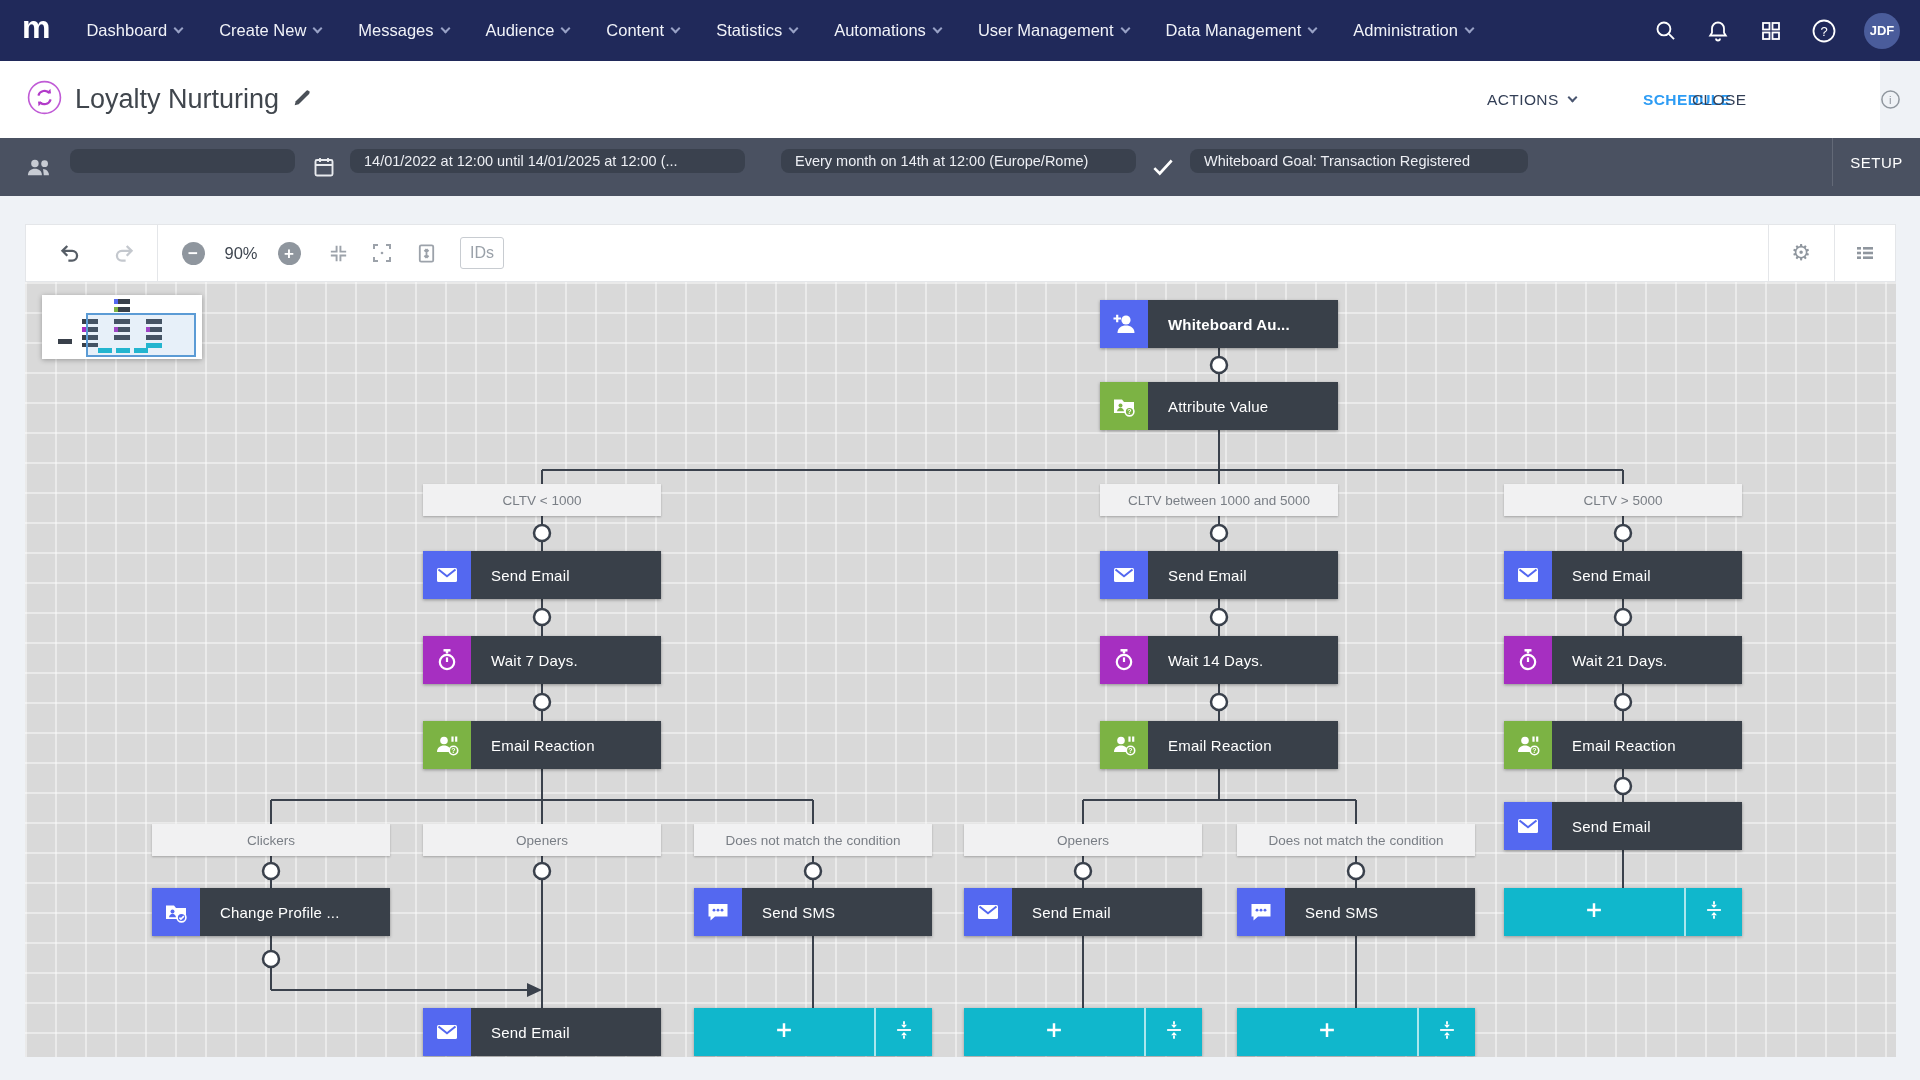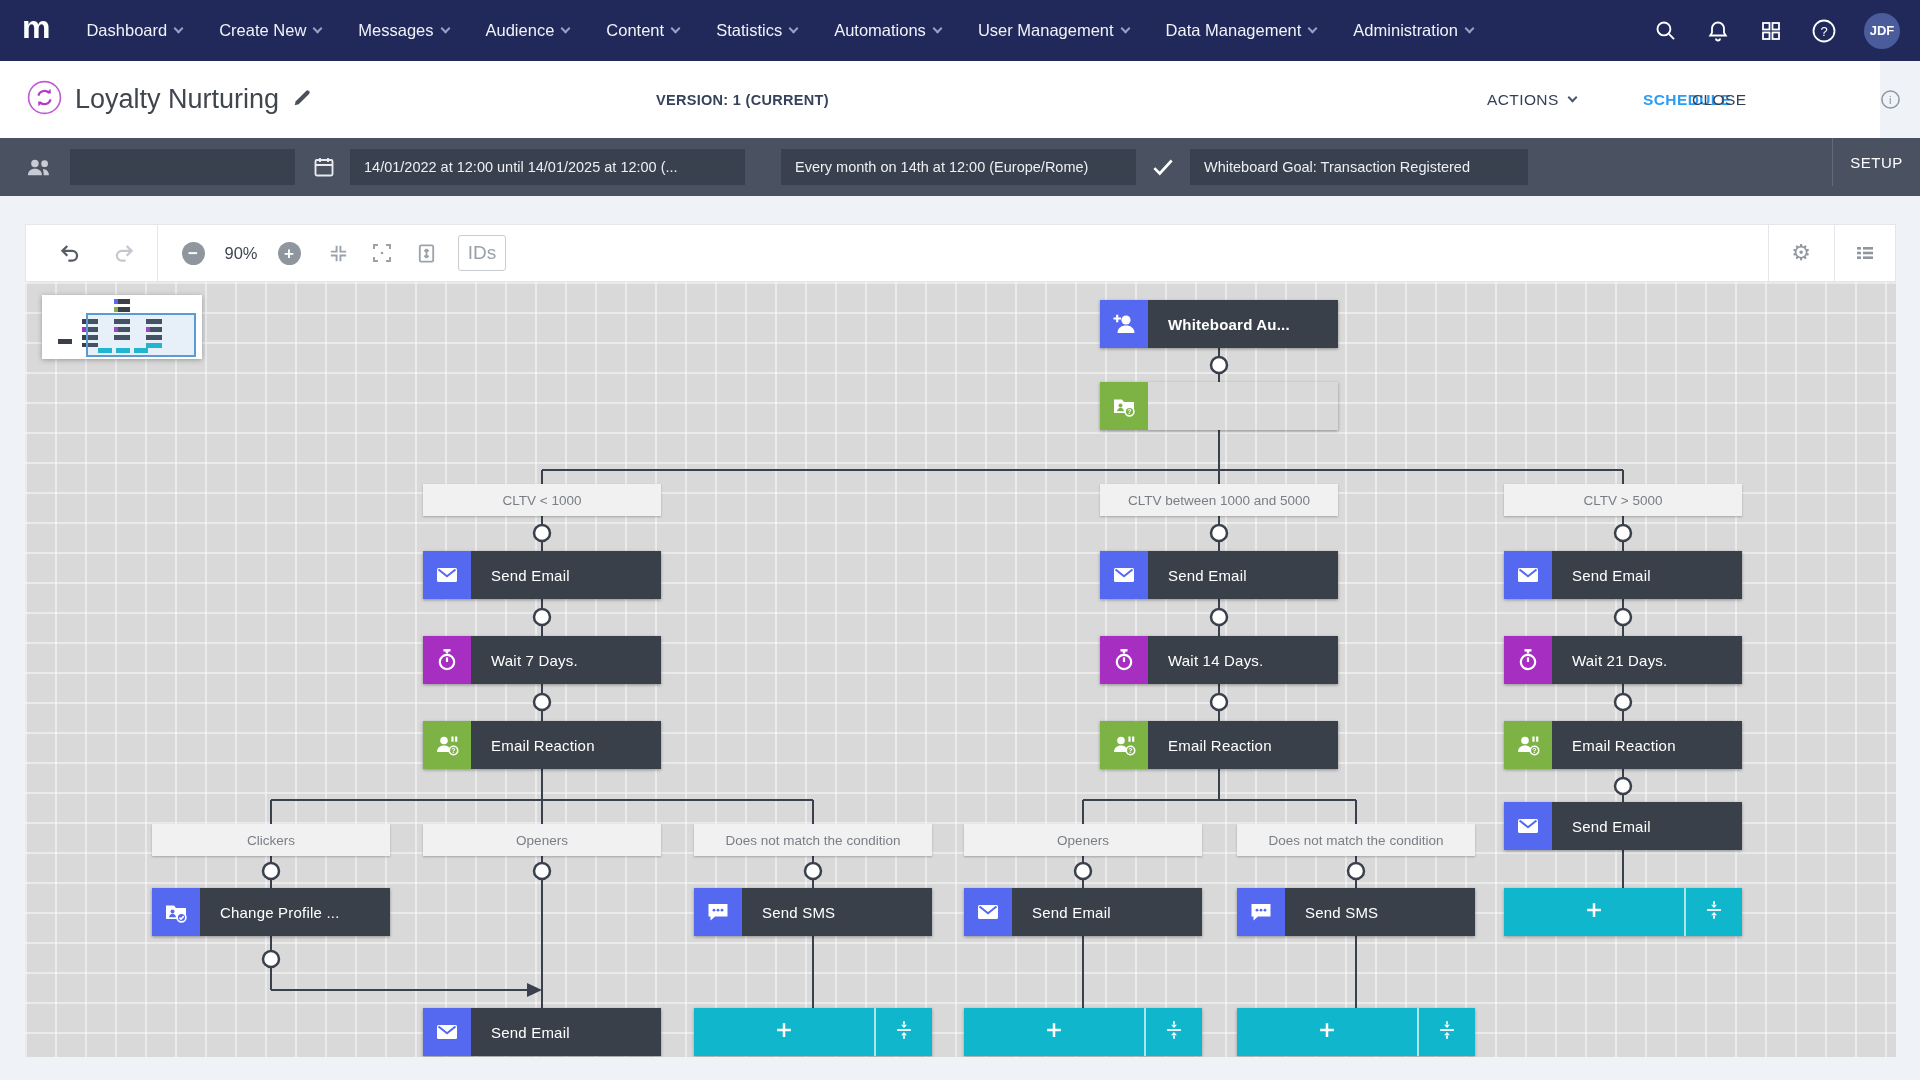--- a/index.html
+++ b/index.html
@@ -26,36 +26,36 @@
   .version{position:absolute;left:656px;top:0;height:77px;display:flex;align-items:center;
     font-size:14.5px;font-weight:bold;color:#36425C;letter-spacing:.3px}
   .hdr-btn{position:absolute;top:0;height:77px;display:flex;align-items:center;font-size:15.5px;
     color:#333F56;letter-spacing:.4px;cursor:pointer;gap:10px}
   .caret-dark{width:7px;height:7px;border-right:2px solid #4A5670;border-bottom:2px solid #4A5670;
     transform:rotate(45deg);margin-top:-4px}
   .schedule{color:#2D9CF4;font-weight:bold}
 
   
   .setupbar{position:absolute;top:138px;left:0;width:1920px;height:58px;background:#4A5161}
-  .pill{position:absolute;top:11px;height:36px;background:#3A414E;color:#EDEFF4;font-size:14.5px;
-    display:flex;align-items:center;padding:0 14px;border-radius:0;cursor:pointer;white-space:nowrap;overflow:hidden}
+  .pill{position:absolute;top:11px;height:24px;background:#3A414E;color:#EDEFF4;font-size:14.5px;
+    display:flex;align-items:center;padding:0 14px;border-radius:8px;cursor:pointer;white-space:nowrap;overflow:hidden}
   .setup-input{padding:0 10px;cursor:text}
   .bar-icon{position:absolute;top:0;height:58px;display:flex;align-items:center;cursor:pointer}
   .setup-section{position:absolute;right:0;top:0;height:48px;width:88px;border-left:1px solid rgba(255,255,255,.14);
     display:flex;align-items:center;justify-content:center;color:#fff;font-size:15px;letter-spacing:.5px;cursor:pointer}
 
   
   .toolbar{position:absolute;top:224px;left:25px;width:1871px;height:58px;background:#fff;
     border:1px solid #E4E6E9}
   .tb-el{position:absolute;top:0;height:56px;display:flex;align-items:center;justify-content:center;cursor:pointer}
   .tb-div{position:absolute;top:0;height:56px;border-left:1px solid #E4E6E9}
   .zoom-circle{width:23px;height:23px;border-radius:50%;background:#8F969E;color:#fff;display:flex;
     align-items:center;justify-content:center;font-size:17px;font-weight:bold;line-height:1}
   .zoom-label{font-size:16.5px;color:#3F4650}
-  .ids-btn{border:1px solid #C8CCD1;border-radius:3px;color:#9AA1A9;font-size:19px;padding:6px 9px}
+  .ids-btn{border:1px solid #C8CCD1;border-radius:3px;color:#9AA1A9;font-size:16px;padding:6px 9px}
   .gear-glyph{font-size:22px;color:#8F969E;line-height:1}
 
   
   .canvas{position:absolute;top:282px;left:25px;width:1871px;height:775px;background:#D9D9D9;
     background-image:linear-gradient(rgba(255,255,255,.45) 2px,transparent 2px),
       linear-gradient(90deg,rgba(255,255,255,.45) 2px,transparent 2px);
     background-size:30px 30px;overflow:hidden}
   #edge-layer{position:absolute;left:0;top:0;z-index:1}
   .node{position:absolute;width:238px;height:48px;display:flex;z-index:2;cursor:pointer;
     box-shadow:0 1px 3px rgba(0,0,0,.35)}
@@ -163,21 +163,20 @@
           <path d="M12.2 26.4l-.5-4.6 4.4.7z" fill="#B23BC9"></path>
         </svg>
     </span>
     <span class="page-title">Loyalty Nurturing</span>
     <span>
       <svg width="22" height="22" viewBox="0 0 24 24" fill="#4A5058">
           <path d="M4 20l1.2-4.4L16.5 4.3a2 2 0 0 1 2.8 0l.4.4a2 2 0 0 1 0 2.8L8.4 18.8z"></path>
         </svg>
     </span>
   </div>
-  <div class="version">VERSION: 1 (CURRENT)</div>
   <div class="hdr-btn" style="left:1487px">
     <span>ACTIONS</span>
       <span class="caret-dark"></span>
   </div>
   <div class="hdr-btn schedule" style="left:1643px">SCHEDULE</div>
   <div class="hdr-btn" style="left:1692px">CLOSE</div>
   <div class="hdr-btn" style="left:1880px">
     <svg width="21" height="21" viewBox="0 0 22 22" fill="none">
         <circle cx="11" cy="11" r="9" stroke="#8F969E" stroke-width="1.6"></circle>
         <text x="11" y="15.5" font-size="12" fill="#8F969E" text-anchor="middle" font-family="Liberation Sans">i</text>
@@ -379,20 +378,21 @@
     <div class="node" style="left: 1075px; top: 100px;">
       <div class="node-icon" style="background: rgb(124, 179, 68); color: rgb(124, 179, 68);">
         <svg width="28" height="28" viewBox="0 0 28 28">
           <path d="M4 7.5h8l2 2.5h10v11H4z" fill="#fff"></path>
           <circle cx="10.5" cy="13.5" r="2" fill="currentColor"></circle>
           <path d="M7 19.2c.4-2.3 1.8-3.5 3.5-3.5s3.1 1.2 3.5 3.5z" fill="currentColor"></path>
           <circle cx="19.5" cy="19.5" r="4.4" fill="currentColor" stroke="#fff" stroke-width="1.6"></circle>
           <text x="19.5" y="22.3" font-size="7" fill="#fff" text-anchor="middle" font-weight="bold" font-family="Liberation Sans">?</text>
         </svg>
       </div>
+      <div class="node-body">Attribute Value</div>
     </div>
     <div class="node" style="left: 398px; top: 269px;">
       <div class="node-icon" style="background: rgb(84, 104, 240); color: rgb(84, 104, 240);">
         <svg width="28" height="28" viewBox="0 0 28 28">
           <rect x="4" y="7" width="20" height="14" rx="1.5" fill="#fff"></rect>
           <path d="M5.5 8.5 14 15.2l8.5-6.7" fill="none" stroke="currentColor" stroke-width="2"></path>
         </svg>
       </div>
       <div class="node-body">Send Email</div>
     </div>

